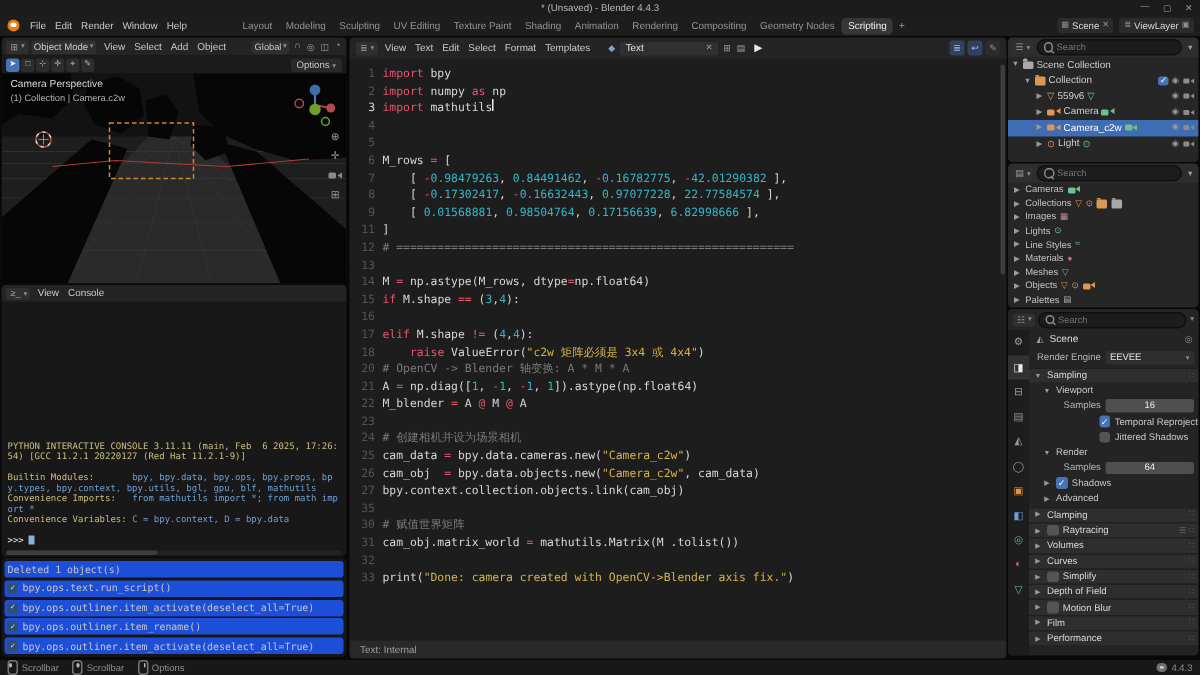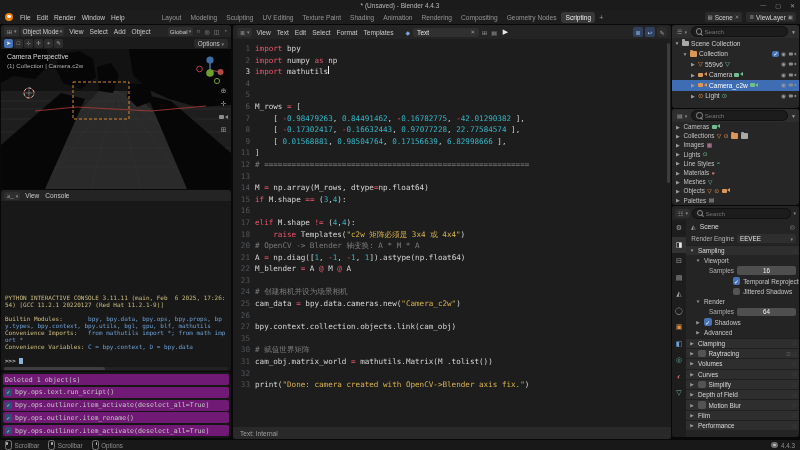--- a/index.html
+++ b/index.html
@@ -67,21 +67,21 @@
            border-radius:3px;overflow:hidden}
   .console-body{position:absolute;left:4px;right:3px;bottom:7px;font-family:"DejaVu Sans Mono",monospace;
                 font-size:6px;line-height:7px;white-space:pre-wrap;word-break:break-all}
   .cy{color:#cdbd7e}.cb{color:#6c9fd4}.cw{color:#e8e8e8}
   .con-caret{display:inline-block;width:3.5px;height:6px;background:#8fb0d8;vertical-align:-1px}
   .con-scroll{position:absolute;left:3px;right:3px;bottom:1.5px;height:2.5px;background:#222;border-radius:2px}
   .con-scroll i{display:block;width:45%;height:100%;background:#3e3e3e;border-radius:2px}
   
   .info{position:absolute;left:1px;top:372px;width:230px;height:66px;background:#161616;
         border-radius:3px;overflow:hidden;padding-top:2px;box-sizing:border-box}
-  .info-row{height:11px;margin:0 2px 1.8px 2px;background:#701a75;border-radius:2px;display:flex;
+  .info-row{height:11px;margin:0 2px 1.8px 2px;background:#1d4ed8;border-radius:2px;display:flex;
             align-items:center;gap:3px;padding:0 2px;font-family:"DejaVu Sans Mono",monospace;
             font-size:6.6px;color:#c6c6c6;white-space:nowrap;overflow:hidden}
   .badge{width:7px;height:7px;border-radius:1.5px;display:flex;align-items:center;justify-content:center;
          font-size:5.5px;color:#fff;flex:none}
   .badge.check{background:#2f4f72;color:#cfe3ff}
   
   .editor{position:absolute;left:233px;top:25px;width:438px;height:414px;background:#1d1d1d;
           border-radius:3px;overflow:hidden}
   .ed-h{height:14px;display:flex;align-items:center;gap:2px;padding:0 4px;background:#242424}
   .dbfield{display:flex;align-items:center;gap:3px;background:#303030;border-radius:2px;
@@ -375,32 +375,32 @@
         <div class="code-line"><span class="ln cur">3</span><span><span class="tk-k">import</span><span class="tk-p"> mathutils</span></span><span class="code-caret"></span></div>
         <div class="code-line"><span class="ln">4</span><span></span></div>
         <div class="code-line"><span class="ln">5</span></div>
         <div class="code-line"><span class="ln">6</span><span><span class="tk-p">M_rows </span><span class="tk-k">=</span><span class="tk-p"> [</span></span></div>
         <div class="code-line"><span class="ln">7</span><span><span class="tk-p">    [ </span><span class="tk-k">-</span><span class="tk-n">0.98479263</span><span class="tk-p">, </span><span class="tk-n">0.84491462</span><span class="tk-p">, </span><span class="tk-k">-</span><span class="tk-n">0.16782775</span><span class="tk-p">, </span><span class="tk-k">-</span><span class="tk-n">42.01290382</span><span class="tk-p"> ],</span></span></div>
         <div class="code-line"><span class="ln">8</span><span><span class="tk-p">    [ </span><span class="tk-k">-</span><span class="tk-n">0.17302417</span><span class="tk-p">, </span><span class="tk-k">-</span><span class="tk-n">0.16632443</span><span class="tk-p">, </span><span class="tk-n">0.97077228</span><span class="tk-p">, </span><span class="tk-n">22.77584574</span><span class="tk-p"> ],</span></span></div>
         <div class="code-line"><span class="ln">9</span><span><span class="tk-p">    [ </span><span class="tk-n">0.01568881</span><span class="tk-p">, </span><span class="tk-n">0.98504764</span><span class="tk-p">, </span><span class="tk-n">0.17156639</span><span class="tk-p">, </span><span class="tk-n">6.82998666</span><span class="tk-p"> ],</span></span></div>
         <div class="code-line"><span class="ln">11</span><span><span class="tk-p">]</span></span></div>
         <div class="code-line"><span class="ln">12</span><span><span class="tk-c"># ==========================================================</span></span></div>
         <div class="code-line"><span class="ln">13</span><span></span></div>
-        <div class="code-line"><span class="ln">14</span><span><span class="tk-p">M </span><span class="tk-k">=</span><span class="tk-p"> np.array(M_rows, dtype</span><span class="tk-k">=</span><span class="tk-p">np.float64)</span></span></div>
+        <div class="code-line"><span class="ln">14</span><span><span class="tk-p">M </span><span class="tk-k">=</span><span class="tk-p"> np.astype(M_rows, dtype</span><span class="tk-k">=</span><span class="tk-p">np.float64)</span></span></div>
         <div class="code-line"><span class="ln">15</span><span><span class="tk-k">if</span><span class="tk-p"> M.shape </span><span class="tk-k">==</span><span class="tk-p"> (</span><span class="tk-n">3</span><span class="tk-p">,</span><span class="tk-n">4</span><span class="tk-p">):</span></span></div>
         <div class="code-line"><span class="ln">16</span></div>
         <div class="code-line"><span class="ln">17</span><span><span class="tk-k">elif</span><span class="tk-p"> M.shape </span><span class="tk-k">!=</span><span class="tk-p"> (</span><span class="tk-n">4</span><span class="tk-p">,</span><span class="tk-n">4</span><span class="tk-p">):</span></span></div>
-        <div class="code-line"><span class="ln">18</span><span><span class="tk-p">    </span><span class="tk-k">raise</span><span class="tk-p"> Templates(</span><span class="tk-s">"c2w 矩阵必须是 3x4 或 4x4"</span><span class="tk-p">)</span></span></div>
+        <div class="code-line"><span class="ln">18</span><span><span class="tk-p">    </span><span class="tk-k">raise</span><span class="tk-p"> ValueError(</span><span class="tk-s">"c2w 矩阵必须是 3x4 或 4x4"</span><span class="tk-p">)</span></span></div>
         <div class="code-line"><span class="ln">20</span><span><span class="tk-c"># OpenCV -&gt; Blender 轴变换: A * M * A</span></span></div>
         <div class="code-line"><span class="ln">21</span><span><span class="tk-p">A </span><span class="tk-k">=</span><span class="tk-p"> np.diag([</span><span class="tk-n">1</span><span class="tk-p">, </span><span class="tk-k">-</span><span class="tk-n">1</span><span class="tk-p">, </span><span class="tk-k">-</span><span class="tk-n">1</span><span class="tk-p">, </span><span class="tk-n">1</span><span class="tk-p">]).astype(np.float64)</span></span></div>
         <div class="code-line"><span class="ln">22</span><span><span class="tk-p">M_blender </span><span class="tk-k">=</span><span class="tk-p"> A </span><span class="tk-k">@</span><span class="tk-p"> M </span><span class="tk-k">@</span><span class="tk-p"> A</span></span></div>
         <div class="code-line"><span class="ln">23</span><span></span></div>
         <div class="code-line"><span class="ln">24</span><span><span class="tk-c"># 创建相机并设为场景相机</span></span></div>
         <div class="code-line"><span class="ln">25</span><span><span class="tk-p">cam_data </span><span class="tk-k">=</span><span class="tk-p"> bpy.data.cameras.new(</span><span class="tk-s">"Camera_c2w"</span><span class="tk-p">)</span></span></div>
-        <div class="code-line"><span class="ln">26</span></div>
+        <div class="code-line"><span class="ln">26</span><span><span class="tk-p">cam_obj  </span><span class="tk-k">=</span><span class="tk-p"> bpy.data.objects.new(</span><span class="tk-s">"Camera_c2w"</span><span class="tk-p">, cam_data)</span></span></div>
         <div class="code-line"><span class="ln">27</span><span><span class="tk-p">bpy.context.collection.objects.link(cam_obj)</span></span></div>
         <div class="code-line"><span class="ln">35</span><span></span></div>
         <div class="code-line"><span class="ln">30</span><span><span class="tk-c"># 赋值世界矩阵</span></span></div>
         <div class="code-line"><span class="ln">31</span><span><span class="tk-p">cam_obj.matrix_world </span><span class="tk-k">=</span><span class="tk-p"> mathutils.Matrix(M .tolist())</span></span></div>
         <div class="code-line"><span class="ln">32</span><span></span></div>
         <div class="code-line"><span class="ln">33</span><span><span class="tk-p">print(</span><span class="tk-s">"Done: camera created with OpenCV-&gt;Blender axis fix."</span><span class="tk-p">)</span></span></div>
       </div>
     <div class="ed-scroll"></div>
     <div class="ed-footer">
       <span>Text: Internal</span>

